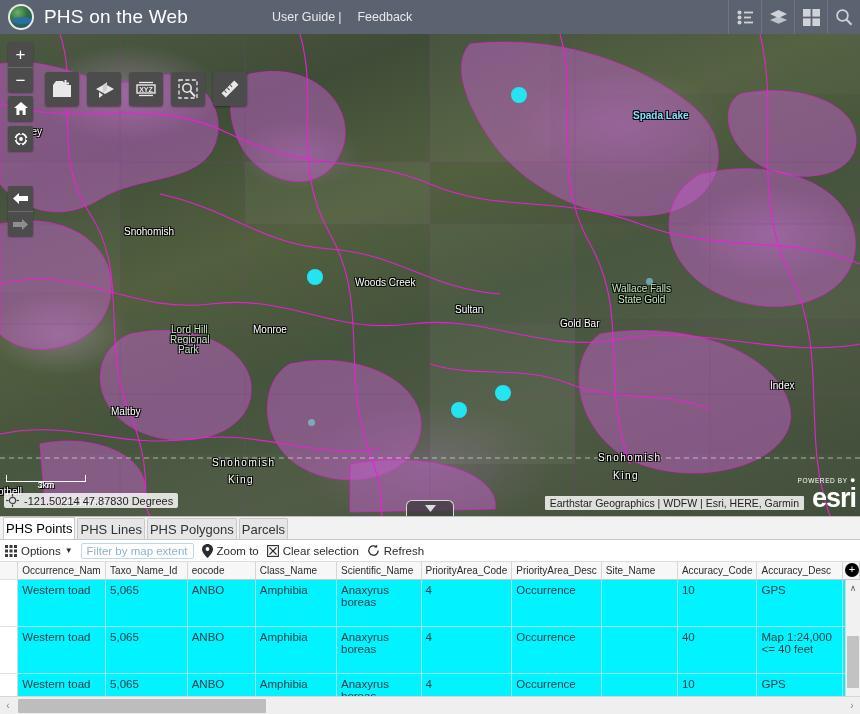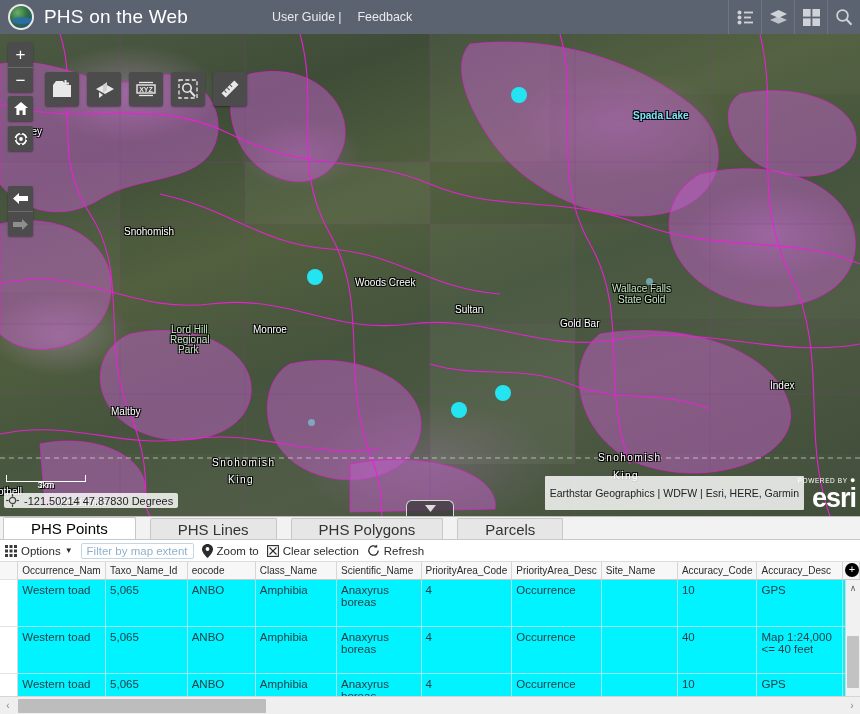--- a/index.html
+++ b/index.html
@@ -141,21 +141,21 @@
     text-shadow: 1px 1px 0 #000; line-height: 9px; margin-top: -1px;
   }
   #coords {
     position: absolute; left: 4px; bottom: 8px; z-index: 15;
     display: flex; align-items: center; gap: 5px;
     background: rgba(255,255,255,.82); border-radius: 2px;
     padding: 1px 5px 1px 2px; font-size: 11px; color: #222;
   }
   #attribution {
     position: absolute; right: 56px; bottom: 6px; z-index: 15;
-    background: rgba(255,255,255,.82); padding: 11px 5px;
+    background: rgba(255,255,255,.82); padding: 1px 5px;
     font-size: 10.5px; color: #222; border-radius: 1px;
   }
   #esri-logo {
     position: absolute; right: 4px; bottom: 4px; z-index: 15;
     text-align: right; color: #fff; line-height: 1;
   }
   #esri-logo .pb { font-size: 6.5px; letter-spacing: .6px; }
   #esri-logo .wm { font-size: 27px; font-weight: bold; letter-spacing: -1px;
     font-family: "Liberation Sans", sans-serif; }
   #drawer-handle {
@@ -169,24 +169,24 @@
   
   #panel {
     position: absolute; top: 516px; left: 0; width: 860px; height: 198px;
     background: #fff; z-index: 50; border-top: 1px solid #bcbcbc;
   }
   #tabs {
     height: 23px; display: flex; align-items: flex-end;
     background: #f2f2f2; border-bottom: 1px solid #c8c8c8; padding-left: 3px;
   }
   .tab {
-    height: 21px; padding: 0 27px; font-size: 15px; color: #333;
+    height: 21px; padding: 0 2px; font-size: 13px; color: #333;
     display: flex; align-items: center; cursor: pointer;
     border: 1px solid #c8c8c8; border-bottom: 0; background: #e6e6e6;
-    margin-right: 14px; border-radius: 2px 2px 0 0;
+    margin-right: 2px; border-radius: 2px 2px 0 0;
   }
   .tab.active { background: #fff; height: 22px; color: #000; }
   #toolbar {
     height: 22px; display: flex; align-items: center; gap: 0;
     border-bottom: 1px solid #dcdcdc; padding-left: 5px; background: #fff;
   }
   .tbitem {
     display: flex; align-items: center; gap: 4px; font-size: 11.5px;
     color: #2b2b2b; cursor: pointer; padding: 0 8px 0 0; white-space: nowrap;
   }

